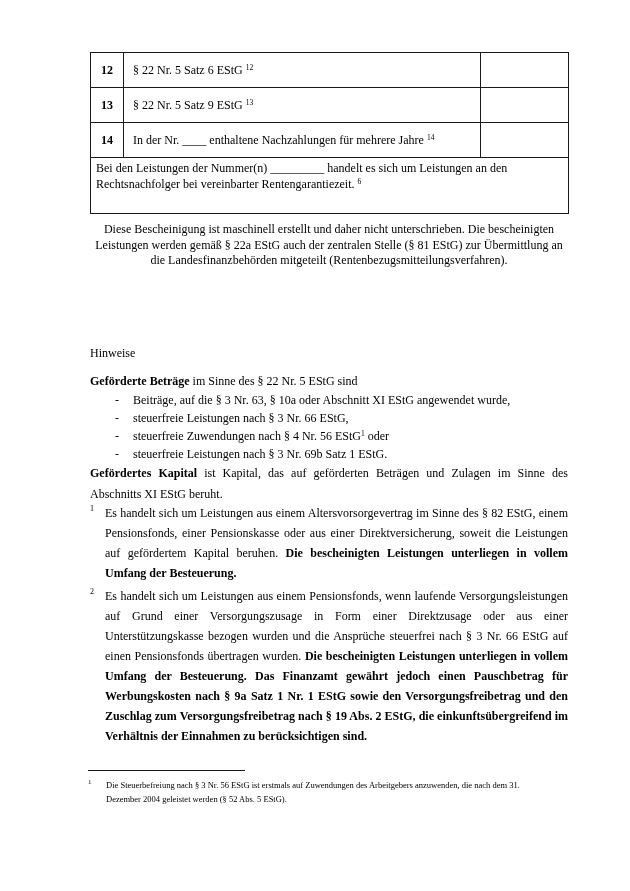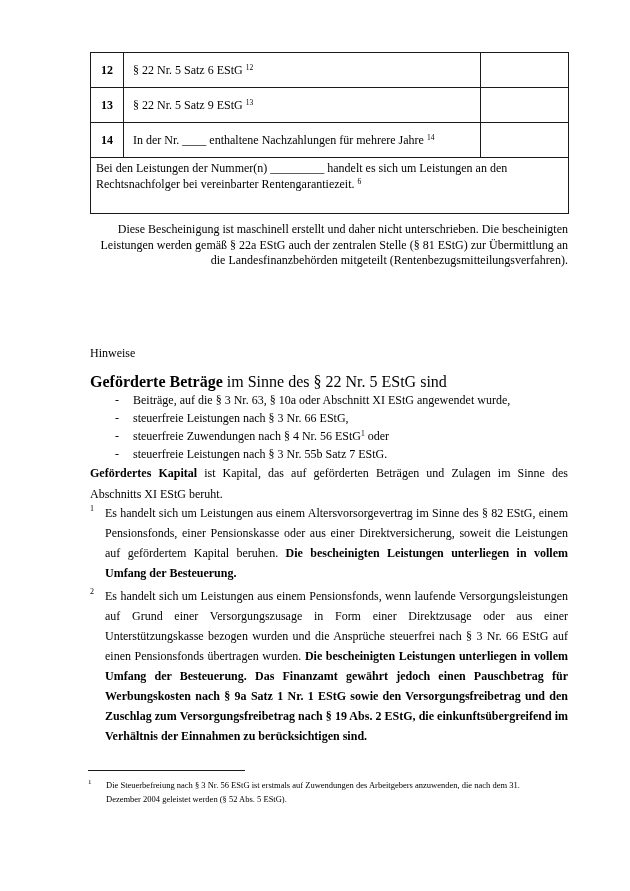--- a/index.html
+++ b/index.html
@@ -24,25 +24,25 @@
     height: 56px; vertical-align: top;
     padding: 3px 6px 4px 5px;
     font-size: 12px; line-height: 15.5px;
   }
   .supref { font-size: 7.5px; vertical-align: 4px; line-height: 0; }
 
   
   .p-machine {
     width: 478px; margin-top: 8px;
     font-size: 12px; line-height: 15.5px;
-    text-align: right;
+    text-align: center;
   }
   .sec-hinweise { position: absolute; top: 346px; left: 90px; width: 478px; }
   .h-heading { font-weight: normal; font-size: 12px; line-height: 15px; }
-  .h-intro { margin-top: 11px; font-size: 16px; line-height: 19px; }
+  .h-intro { margin-top: 11px; font-size: 12px; line-height: 19px; }
   .bold { font-weight: bold; }
   .hint-item { display: flex; font-size: 12px; line-height: 18px; }
   .hint-item .dash { width: 18px; margin-left: 25px; flex: none; }
   .hint-item .itext { flex: 1; }
   .p-kapital { font-size: 12px; line-height: 21px; text-align: justify; }
 
   
   .fnblock { position: absolute; left: 90px; width: 478px; display: flex; }
   .fn-1 { top: 503px; }
   .fn-2 { top: 586px; }
@@ -103,21 +103,21 @@
     <div class="hint-item">
       <span class="dash">-</span>
       <span class="itext"><span>steuerfreie Leistungen nach § 3 Nr. 66 EStG,</span><span class="supref"></span><span></span></span>
     </div>
     <div class="hint-item">
       <span class="dash">-</span>
       <span class="itext"><span>steuerfreie Zuwendungen nach § 4 Nr. 56 EStG</span><span class="supref">1</span><span> oder</span></span>
     </div>
     <div class="hint-item">
       <span class="dash">-</span>
-      <span class="itext"><span>steuerfreie Leistungen nach § 3 Nr. 55b Satz 7 EStG.</span><span class="supref"></span><span></span></span>
+      <span class="itext"><span>steuerfreie Leistungen nach § 3 Nr. 69b Satz 1 EStG.</span><span class="supref"></span><span></span></span>
     </div>
   </div>
 
   <p class="p-kapital"><span class="bold">Gefördertes Kapital</span><span> ist Kapital, das auf geförderten Beträgen und Zulagen im Sinne des Abschnitts XI EStG beruht.</span></p>
 </div>
 
 <div class="fnblock fn-1">
   <span class="fn-marker">1</span>
   <div class="fn-body"><span>Es handelt sich um Leistungen aus einem Altersvorsorgevertrag im Sinne des § 82 EStG, einem Pensionsfonds, einer Pensionskasse oder aus einer Direktversicherung, soweit die Leistungen auf gefördertem Kapital beruhen. </span><span class="bold">Die bescheinigten Leistungen unterliegen in vollem Umfang der Besteuerung.</span></div>
 </div>

